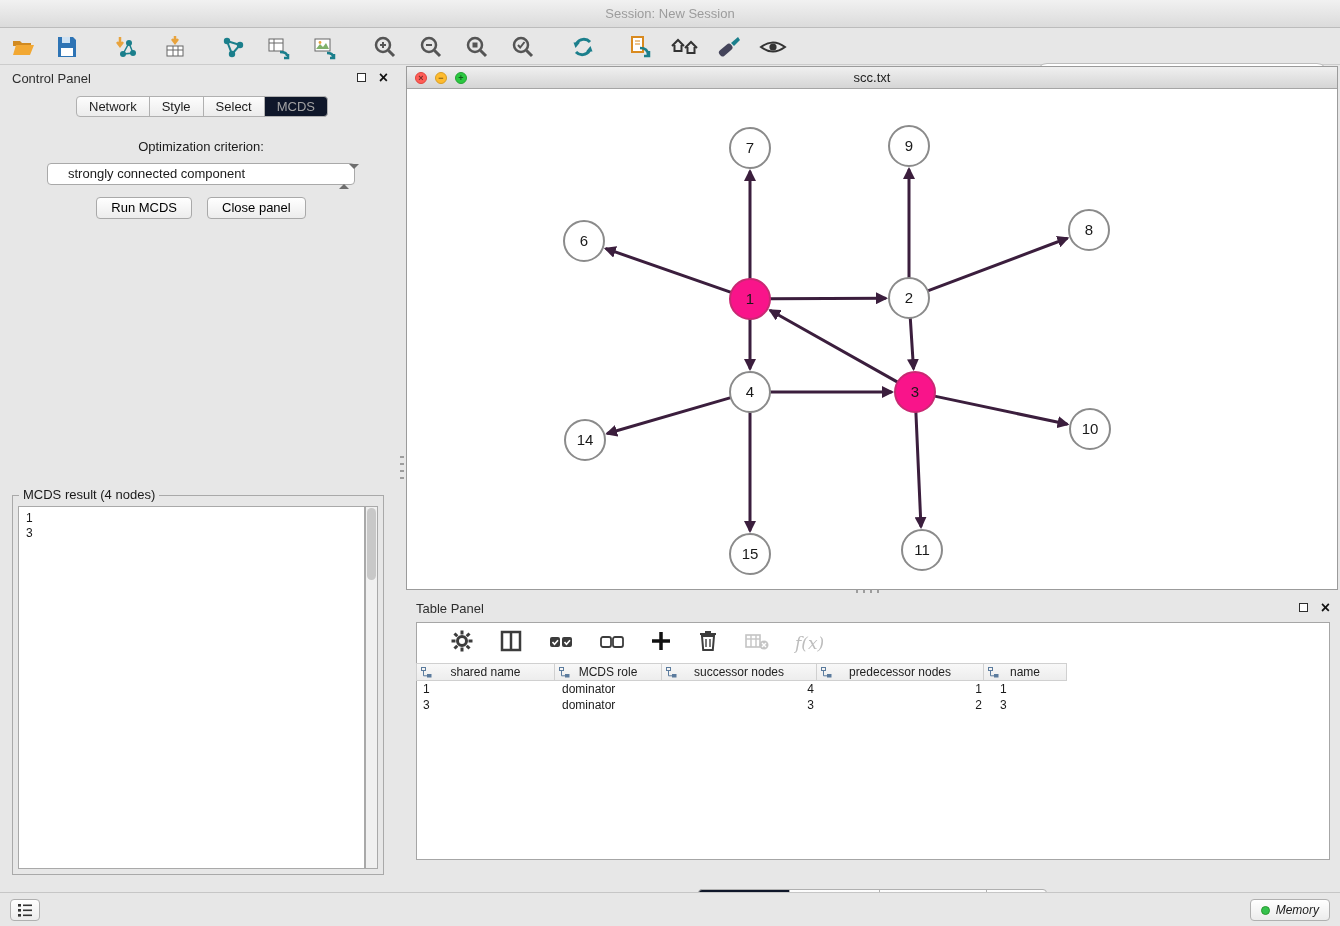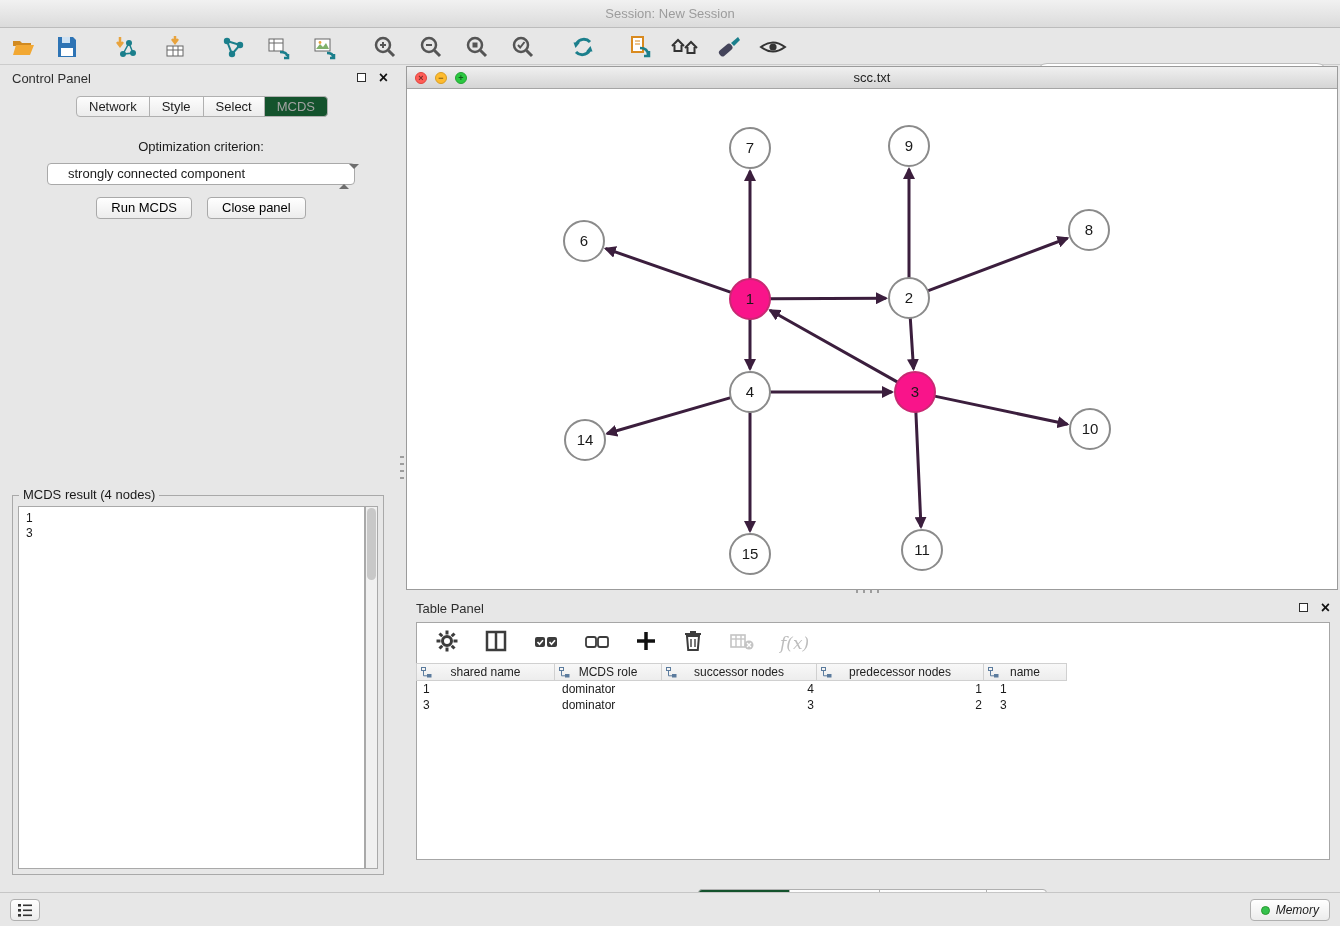--- a/index.html
+++ b/index.html
@@ -26,21 +26,21 @@
   .panel-head .ptitle { font-size:13px; color:#2e2e2e; padding:5px 0 0 10px; display:inline-block; }
   .float-ico { position:absolute; top:7px; width:9px; height:9px; border:1.5px solid #2e2e2e; background:#fff; }
   .close-ico { position:absolute; top:2px; font-size:16px; font-weight:bold; color:#111; line-height:20px; }
   
   .control-panel { position:absolute; left:2px; top:66px; width:398px; height:820px; background:#e7e7e7; }
   .cp-tabs { display:flex; margin-left:75px; margin-top:6px; }
   .cp-tab, .tp-tab { border:1px solid #b0b0b0; background:linear-gradient(#fdfdfd,#ececec);
     padding:2px 12px; font-size:13px; color:#1d1d1d; margin-left:-1px; cursor:default; }
   .cp-tab:first-child, .tp-tab:first-child { border-radius:4px 0 0 4px; }
   .cp-tab:last-child,  .tp-tab:last-child  { border-radius:0 4px 4px 0; }
-  .cp-tab.selected, .tp-tab.selected { background:#14532d; color:#a3a3a3; }
+  .cp-tab.selected, .tp-tab.selected { background:#0f172a; color:#a3a3a3; }
   .opt-label { text-align:center; margin-top:22px; font-size:13px; }
   .dropdown { position:relative; width:308px; height:22px; margin:9px auto 0;
     background:#fff; border:1px solid #a9a9a9; border-radius:4px;
     font-size:13px; line-height:20px; padding-left:20px; }
   .dd-arrows { position:absolute; right:5px; top:3px; width:10px; }
   .dd-arrows .up { width:0; height:0; border-left:5px solid transparent; border-right:5px solid transparent;
     border-bottom:5px solid #6e6e6e; margin-bottom:3px; }
   .dd-arrows .dn { width:0; height:0; border-left:5px solid transparent; border-right:5px solid transparent;
     border-top:5px solid #6e6e6e; }
   .cp-buttons { display:flex; justify-content:center; gap:15px; margin-top:12px; }
@@ -61,21 +61,21 @@
   .traffic { position:absolute; left:8px; top:5px; display:flex; gap:8px; }
   .light { width:12px; height:12px; border-radius:50%; font-size:9px; line-height:11px; text-align:center;
     color:rgba(0,0,0,.55); font-weight:bold; }
   .light.red { background:#ff5e57; border:1px solid #e0443e; }
   .light.yellow { background:#febb2e; border:1px solid #d89e24; }
   .light.green { background:#2bc840; border:1px solid #24a334; }
   .nw-canvas { position:absolute; left:0; top:23px; right:0; bottom:0; background:#fff; }
   
   .table-panel { position:absolute; left:406px; top:596px; width:932px; height:290px; }
   .tp-inner { position:absolute; left:10px; right:8px; top:26px; height:238px; background:#fff; border:1px solid #a6a6a6; }
-  .tp-toolbar { height:40px; display:flex; align-items:center; gap:25px; padding-left:18px; }
+  .tp-toolbar { height:40px; display:flex; align-items:center; gap:25px; padding-left:33px; }
   .fx-label { font-family:"DejaVu Serif", serif; font-style:italic; font-size:17px; color:#bdbdbd; }
   .tp-table { position:absolute; left:0; top:40px; right:0; }
   .tp-hrow { display:flex; }
   .tp-th { position:relative; height:18px; background:linear-gradient(#f8f8f8,#ededed);
     border:1px solid #d0d0d0; margin-left:-1px; display:flex; align-items:center; justify-content:center;
     font-size:12px; color:#222; }
   .tp-th .hicon { position:absolute; left:4px; top:3px; }
   .tp-row { display:flex; height:16px; }
   .tp-td { font-size:12px; line-height:16px; padding:0 6px; overflow:hidden; white-space:nowrap; }
   .tp-tabs { position:absolute; left:0; right:0; top:266px; display:flex; justify-content:center; }

